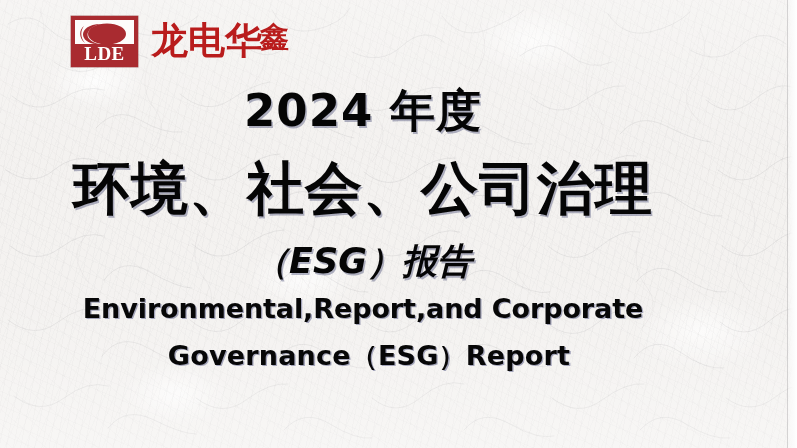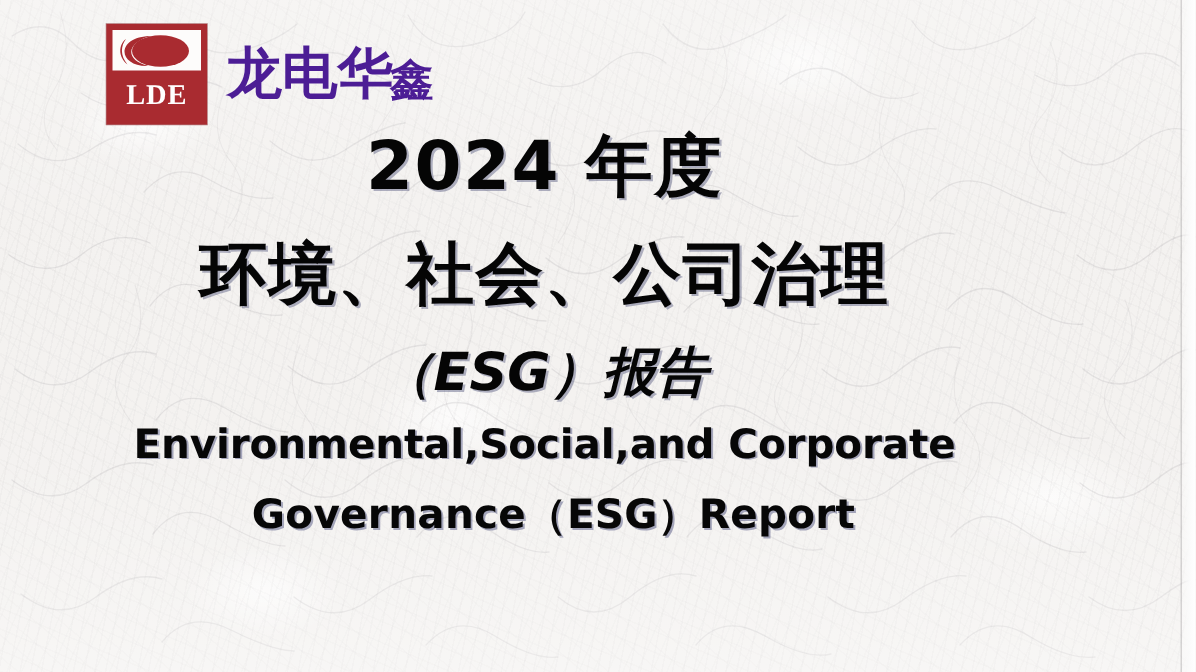--- a/index.html
+++ b/index.html
@@ -77,21 +77,21 @@
   #logo-block {
     position: absolute;
     left: 71px;
     top: 16px;
     display: flex;
     align-items: center;
     gap: 13px;
   }
   .logo-mark {
     width: 67px;
-    height: 67px;
+    height: 51px;
     background: #a92b30;
     box-sizing: border-box;
     padding: 4px 4px 3px 4px;
     display: flex;
     flex-direction: column;
     box-shadow: 0 0 0 0.5px rgba(130,30,35,0.6);
   }
   .logo-plate {
     height: 27px;
     background: #fdfcfb;
@@ -110,25 +110,25 @@
     font-size: 19px;
     letter-spacing: 0.5px;
     line-height: 1;
     padding-bottom: 1px;
   }
   .logo-wordmark {
     font-family: "DejaVu Sans", "Liberation Sans", sans-serif;
     font-weight: bold;
     font-size: 37px;
     line-height: 1;
-    color: #4c1d95;
+    color: #b91c1c;
     letter-spacing: 0px;
     white-space: nowrap;
     display: flex;
-    align-items: flex-end;
+    align-items: flex-start;
     padding-bottom: 2px;
   }
   .logo-wordmark .wm-small {
     font-size: 29px;
     position: relative;
     top: 1px;
     margin-left: -2px;
   }
 
   
@@ -146,21 +146,21 @@
     text-shadow: 1.5px 1.5px 0 rgba(40,45,95,0.35);
     white-space: nowrap;
   }
   .t-line1 {
     font-size: 45px;
     line-height: 1;
     letter-spacing: 1px;
     margin-bottom: 27px;
   }
   .t-line2 {
-    font-size: 45px;
+    font-size: 57px;
     line-height: 1;
     letter-spacing: 1px;
     margin-bottom: 27px;
   }
   .t-line3 {
     font-size: 35px;
     line-height: 1;
     letter-spacing: 0px;
     margin-bottom: 16px;
     font-style: italic;
@@ -289,17 +289,17 @@
     <div class="logo-wordmark">
       <span>龙电华</span>
         <span class="wm-small">鑫</span>
     </div>
   </div>
 
   <div id="title-stack">
     <div class="t-cn t-line1">2024 年度</div>
     <div class="t-cn t-line2">环境、社会、公司治理</div>
     <div class="t-cn t-line3">（ESG）报告</div>
-    <div class="t-en t-en1">Environmental,Social,and Corporate</div>
+    <div class="t-en t-en1">Environmental,Report,and Corporate</div>
     <div class="t-en t-en2">Governance（ESG）Report</div>
   </div>
 
 </div>
 
 </body></html>

